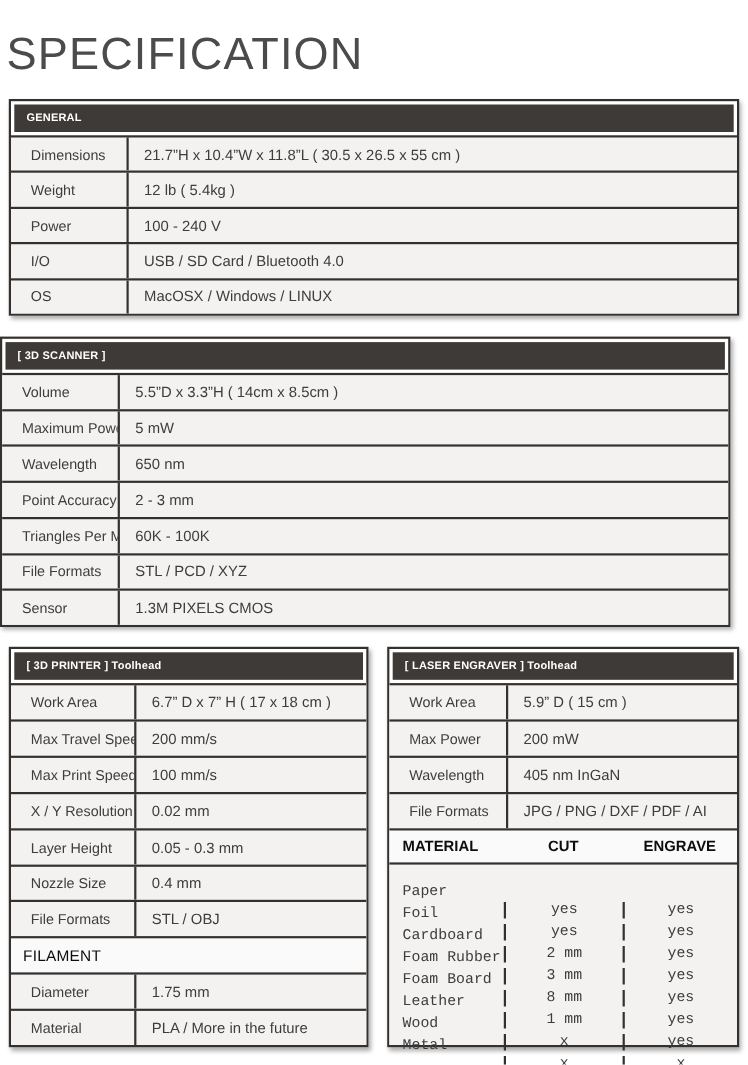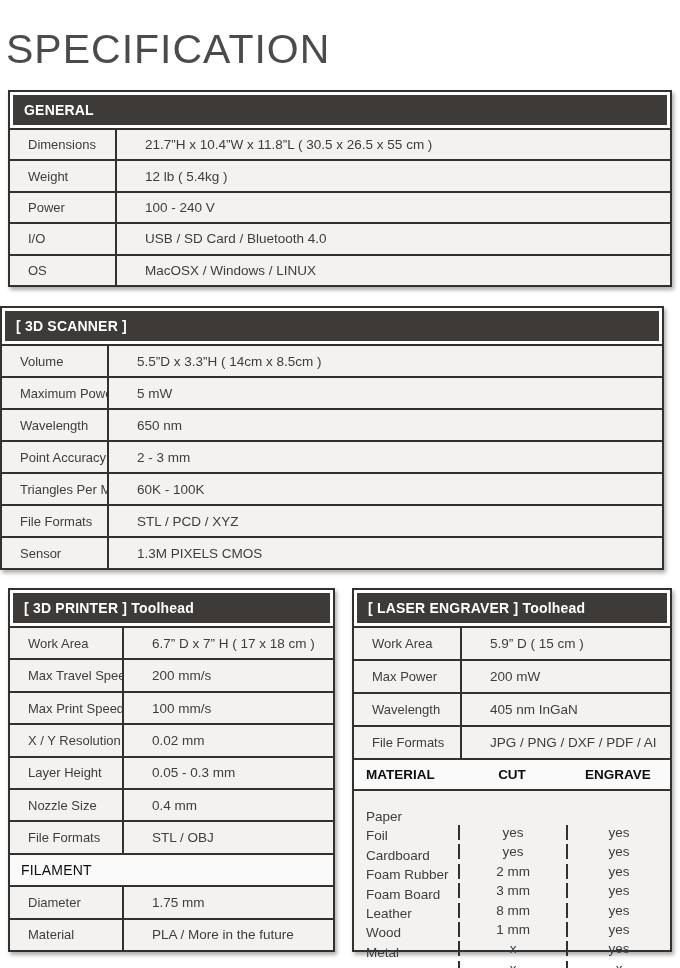--- a/index.html
+++ b/index.html
@@ -21,47 +21,47 @@
 
   .spec-table{position:absolute;display:flex;flex-direction:column;
     background:#fff;border:2px solid var(--border);
     box-shadow:2px 3px 4px rgba(0,0,0,0.32);}
   .t-general{left:8px;top:90px;width:664px;height:197px;}
   .t-scanner{left:0;top:306px;width:664px;height:264px;}
   .t-printer{left:8px;top:588px;width:327px;height:364px;}
   .t-laser{left:352px;top:588px;width:320px;height:364px;}
 
   .head{flex:none;margin:3px;background:var(--header-bg);color:var(--header-text);
-    font-size:14px;font-weight:bold;padding:7px 11px;letter-spacing:0.2px;}
+    font-size:10px;font-weight:bold;padding:7px 11px;letter-spacing:0.2px;}
 
   .rows{display:contents;}
   .row{flex:1;display:flex;align-items:stretch;background:var(--row-bg);
     border-top:2px solid var(--border);min-height:0;}
   .row .label{flex:none;display:flex;align-items:center;padding-left:18px;
     border-right:2px solid var(--border);font-size:13px;color:var(--text);
     white-space:nowrap;overflow:hidden;}
-  .row .value{flex:1;display:flex;align-items:center;padding-left:28px;
+  .row .value{flex:1;display:flex;align-items:center;padding-left:14px;
     font-size:13.5px;color:var(--text);white-space:nowrap;overflow:hidden;}
   .t-general .row .label,.t-scanner .row .label{width:107px;}
   .t-printer .row .label{width:114px;}
   .t-laser .row .label{width:108px;}
   .t-laser .row{flex:none;height:33px;}
 
   .subhead{flex:1;display:flex;align-items:center;padding-left:11px;
     background:var(--subheader-bg);border-top:2px solid var(--border);
     font-size:14px;font-weight:normal;color:#0d0d0d;letter-spacing:0.2px;}
 
   .mat-head{flex:none;height:31px;display:grid;grid-template-columns:104px 108px 1fr;
     align-items:center;background:var(--subheader-bg);
     border-top:2px solid var(--border);font-size:13.5px;font-weight:bold;color:#0d0d0d;}
   .mat-head .mh-material{padding-left:12px;}
   .mat-head .mh-cut,.mat-head .mh-engrave{text-align:center;}
 
   .mat-body{flex:1;display:flex;flex-direction:column;background:var(--row-bg);
-    border-top:2px solid var(--border);padding:2px 0;min-height:0;}
+    border-top:2px solid var(--border);padding:2px 0;min-height:0;font-family:Liberation Mono, monospace;}
   .mat-row{flex:1;display:grid;grid-template-columns:104px 108px 1fr;
     align-items:stretch;min-height:0;font-size:13.5px;color:var(--text);}
   .mat-row .m-name{display:flex;align-items:center;padding-left:12px;}
   .mat-row .m-cut,.mat-row .m-engrave{display:flex;align-items:center;
     justify-content:center;border-left:2px solid var(--border);margin-top:32px;}
 </style>
 </head>
 <body>
 
 <div class="page">

